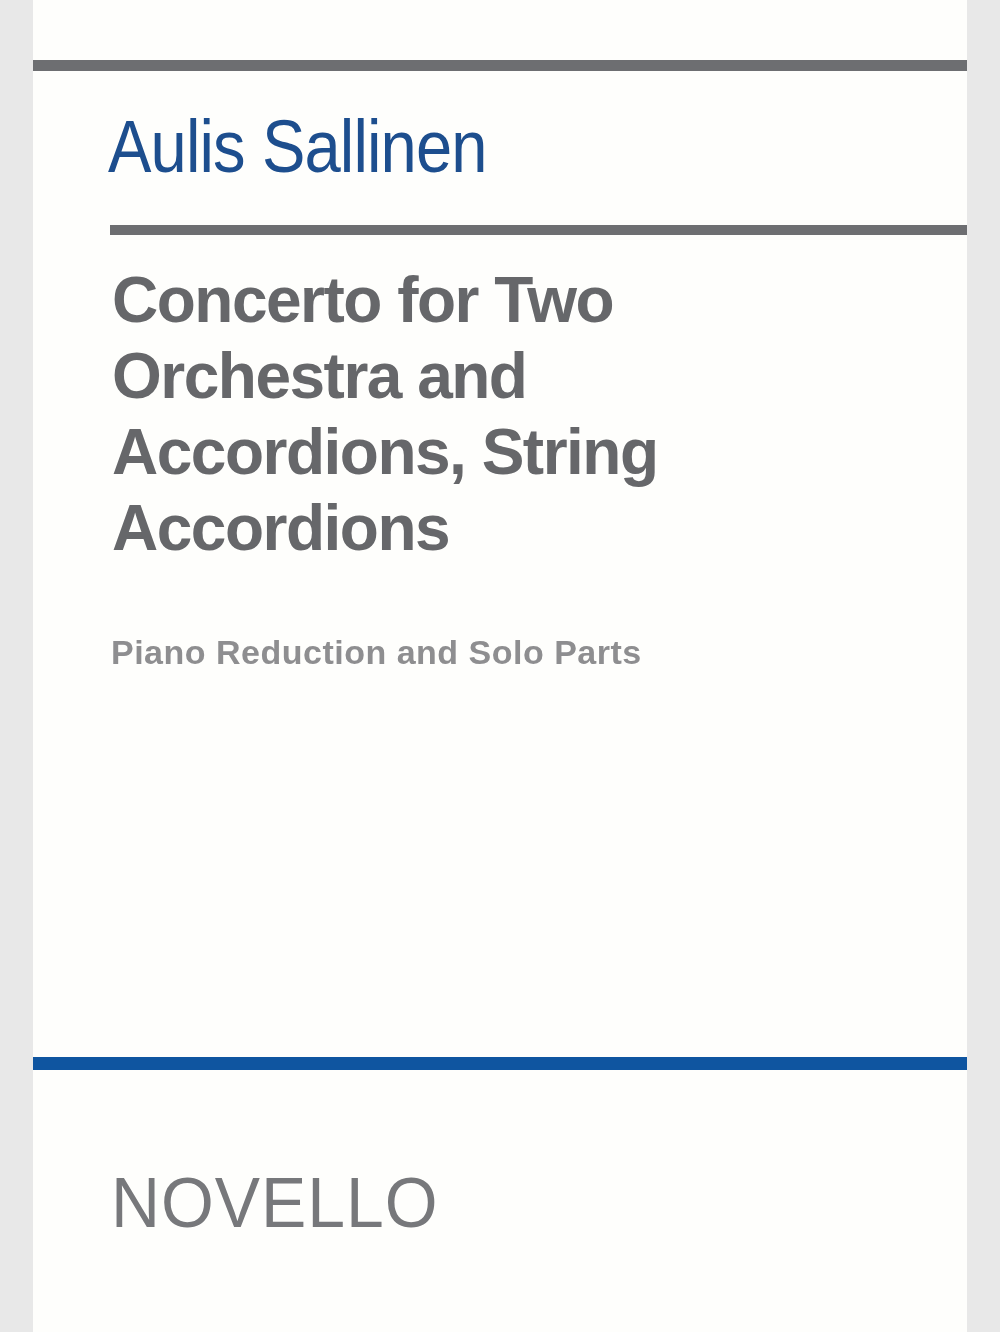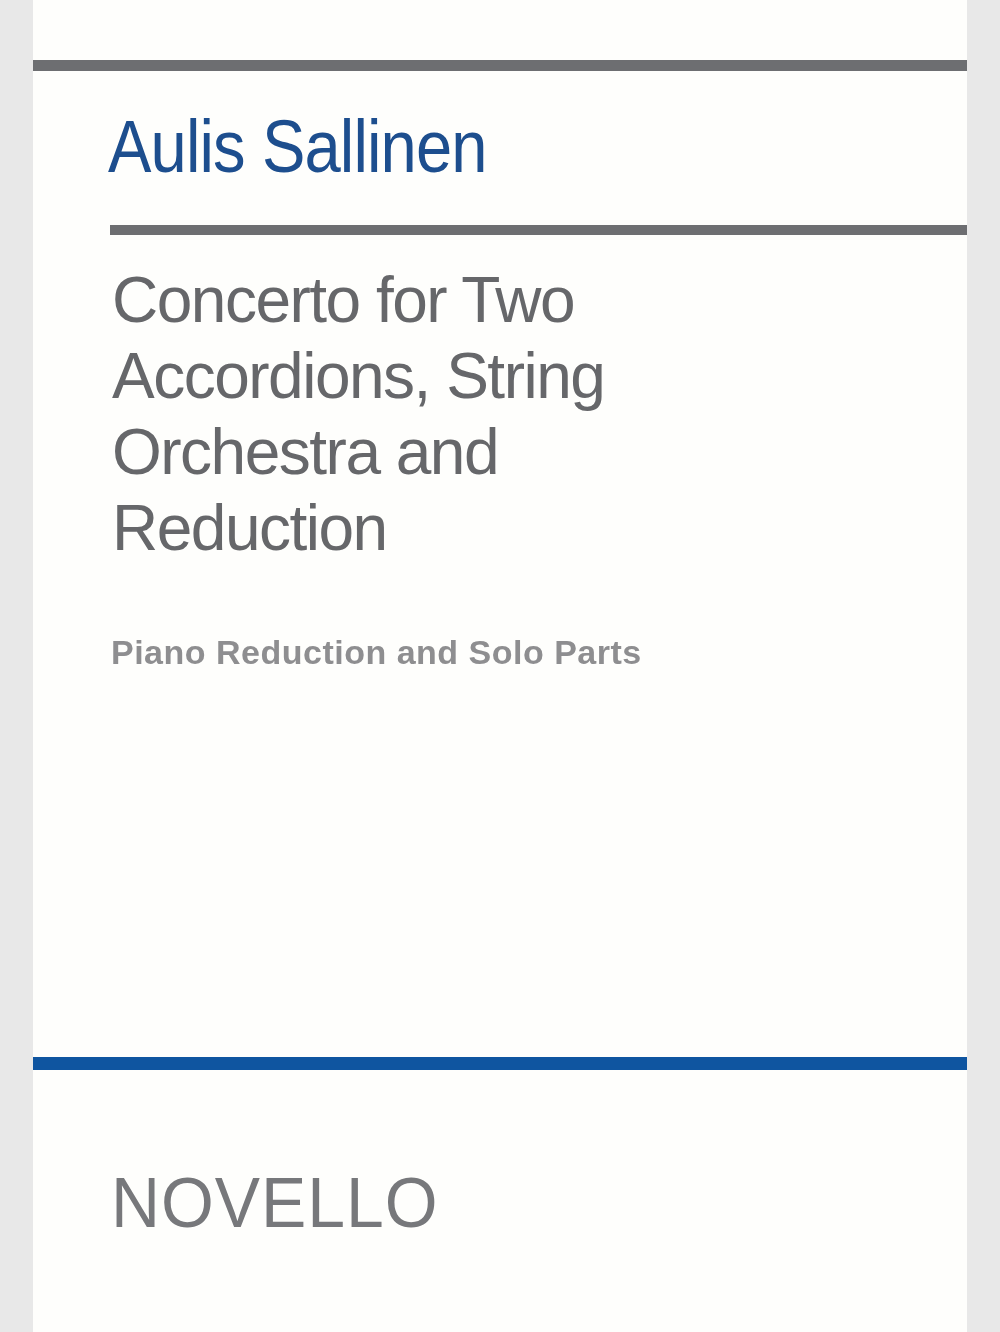--- a/index.html
+++ b/index.html
@@ -44,21 +44,21 @@
     top: 225px;
     height: 10px;
     background: var(--rule-gray, #6d6e71);
   }
   .title {
     position: absolute;
     left: 79px;
     top: 262px;
     margin: 0;
     font-size: 64px;
-    font-weight: 400;
+    font-weight: 700;
     line-height: 76px;
     letter-spacing: -1.5px;
     color: var(--title-gray, #66676a);
   }
   .title .line {
     display: block;
     white-space: nowrap;
   }
   .subtitle {
     position: absolute;
@@ -94,23 +94,23 @@
 <div class="page">
 
   <div class="rule top-rule"></div>
 
   <div class="composer">Aulis Sallinen</div>
 
   <div class="rule composer-rule"></div>
 
   <h1 class="title">
     <span class="line">Concerto for Two</span>
+    <span class="line">Orchestra and</span>
     <span class="line">Accordions, String</span>
-    <span class="line">Orchestra and</span>
-    <span class="line">Reduction</span>
+    <span class="line">Accordions</span>
   </h1>
 
   <div class="subtitle">Piano Reduction and Solo Parts</div>
 
   <div class="rule footer-rule"></div>
 
   <div class="publisher">NOVELLO</div>
 
 </div>
 

